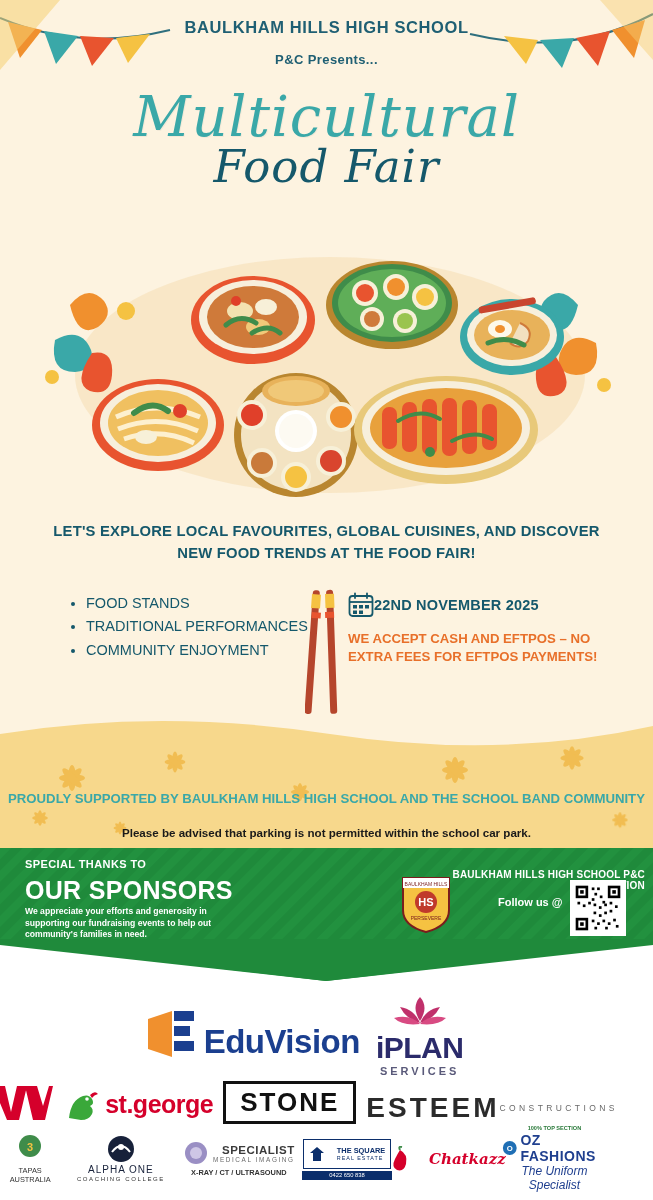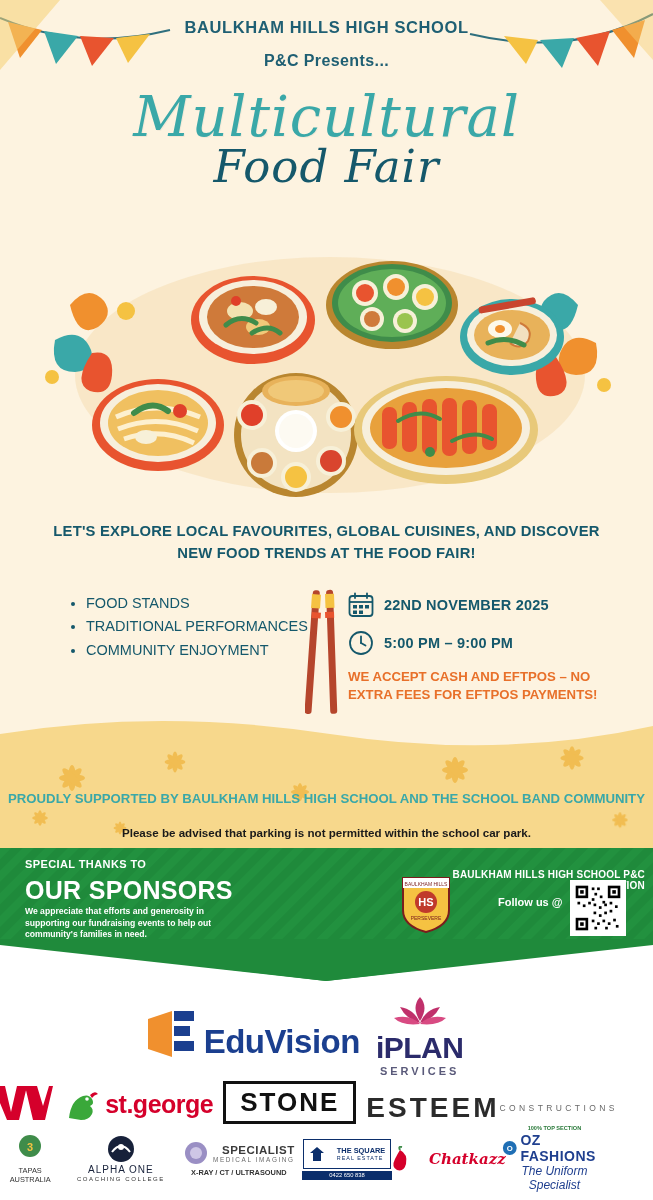--- a/index.html
+++ b/index.html
@@ -24,21 +24,21 @@
   
   .school-name {
     position: absolute; top: 18px; left: 0; width: 653px;
     text-align: center;
     font-size: 16.5px; font-weight: bold; letter-spacing: 0.6px;
     color: #1f5f73;
   }
   .presents {
     position: absolute; top: 52px; left: 0; width: 653px;
     text-align: center;
-    font-size: 16px; font-weight: bold; letter-spacing: 0.4px;
+    font-size: 13px; font-weight: bold; letter-spacing: 0.4px;
     color: #1f5f73;
   }
   .title-wrap {
     position: absolute; top: 88px; left: 0; width: 653px; text-align: center;
   }
   .title-line1 {
     font-family: "DejaVu Serif", serif;
     font-style: italic;
     font-size: 56px;
     color: #3aa8a8;
@@ -70,21 +70,21 @@
 
   
   .details { position: absolute; top: 592px; left: 0; width: 653px; height: 135px; }
   .bullets {
     position: absolute; left: 70px; top: 0; width: 240px;
     color: #15586b; font-size: 14.5px; line-height: 1.62;
   }
   .bullets li { margin-left: 16px; }
   .chopsticks { position: absolute; left: 305px; top: -6px; width: 40px; height: 130px; }
   .info { position: absolute; left: 348px; top: 0; width: 280px; }
-  .info-row { display: flex; align-items: center; gap: 10px; margin-bottom: 12px; }
+  .info-row { display: flex; align-items: center; margin-bottom: 12px; }
   .info-row .txt { color: #15586b; font-size: 14.5px; font-weight: bold; letter-spacing: 0.2px; }
   .payment {
     color: #e8702a; font-size: 13.2px; font-weight: bold; line-height: 1.4; margin-top: 4px;
   }
 
   
   .band { position: absolute; top: 700px; left: 0; width: 653px; height: 150px; }
 
   .supported {
     position: absolute; top: 789px; left: 0; width: 653px; text-align: center;
@@ -327,28 +327,20 @@
           <line x1="7" y1="1.5" x2="7" y2="6" stroke="#15586b" stroke-width="1.8" stroke-linecap="round"></line>
           <line x1="19" y1="1.5" x2="19" y2="6" stroke="#15586b" stroke-width="1.8" stroke-linecap="round"></line>
           <rect x="5" y="13" width="4" height="3.5" fill="#15586b"></rect>
           <rect x="11" y="13" width="4" height="3.5" fill="#15586b"></rect>
           <rect x="17" y="13" width="4" height="3.5" fill="#15586b"></rect>
           <rect x="5" y="18.5" width="4" height="3.5" fill="#15586b"></rect>
           <rect x="11" y="18.5" width="4" height="3.5" fill="#15586b"></rect>
         </svg>
         <span class="txt">22ND NOVEMBER 2025</span>
       </div>
-      <div class="info-row">
-        <svg width="26" height="26" viewBox="0 0 26 26">
-          <circle cx="13" cy="13" r="11" fill="none" stroke="#15586b" stroke-width="1.8"></circle>
-          <line x1="13" y1="13" x2="13" y2="6.5" stroke="#15586b" stroke-width="1.8" stroke-linecap="round"></line>
-          <line x1="13" y1="13" x2="17.5" y2="15.5" stroke="#15586b" stroke-width="1.8" stroke-linecap="round"></line>
-        </svg>
-        <span class="txt">5:00 PM – 9:00 PM</span>
-      </div>
       <div class="payment">WE ACCEPT CASH AND EFTPOS – NO EXTRA FEES FOR EFTPOS PAYMENTS!</div>
     </div>
   </div>
 
   <svg class="band" viewBox="0 0 653 150" preserveAspectRatio="none">
     <path d="M0 34 Q 160 8 330 34 Q 500 60 653 26 L653 150 L0 150 Z" fill="#f7d88c"></path>
     <g fill="#f0b948" opacity="0.85">
       <g transform="translate(72,78)">
         <ellipse rx="4" ry="13"></ellipse>
           <ellipse rx="4" ry="13" transform="rotate(45)"></ellipse>
@@ -408,21 +400,21 @@
       <defs>
         <pattern id="diag" width="16" height="16" patternUnits="userSpaceOnUse" patternTransform="rotate(45)">
           <rect width="16" height="16" fill="#1f8a3b"></rect>
           <rect width="8" height="16" fill="#2aa34a"></rect>
         </pattern>
       </defs>
       <rect width="653" height="110" fill="url(#diag)"></rect>
     </svg>
     <div class="thanks-small">SPECIAL THANKS TO</div>
     <div class="thanks-big">OUR SPONSORS</div>
-    <div class="thanks-body">We appreciate that efforts and generosity in supporting our fundraising events to help out community's families in need.</div>
+    <div class="thanks-body">We appreciate your efforts and generosity in supporting our fundraising events to help out community's families in need.</div>
     <div class="assoc-name">BAULKHAM HILLS HIGH SCHOOL P&amp;C ASSOCIATION</div>
 
     <svg class="crest" viewBox="0 0 52 60">
       <path d="M3 4 h46 v32 q0 16 -23 22 q-23 -6 -23 -22z" fill="#f5c242" stroke="#7a1d1d" stroke-width="2"></path>
       <path d="M3 4 h46 v10 h-46z" fill="#ffffff"></path>
       <text x="26" y="12" font-size="5" text-anchor="middle" fill="#7a1d1d" font-family="Liberation Sans">BAULKHAM HILLS</text>
       <circle cx="26" cy="28" r="11" fill="#c0392b"></circle>
       <text x="26" y="32" font-size="11" text-anchor="middle" fill="#ffffff" font-weight="bold" font-family="Liberation Sans">HS</text>
       <text x="26" y="46" font-size="5" text-anchor="middle" fill="#7a1d1d" font-family="Liberation Sans">PERSEVERE</text>
     </svg>

